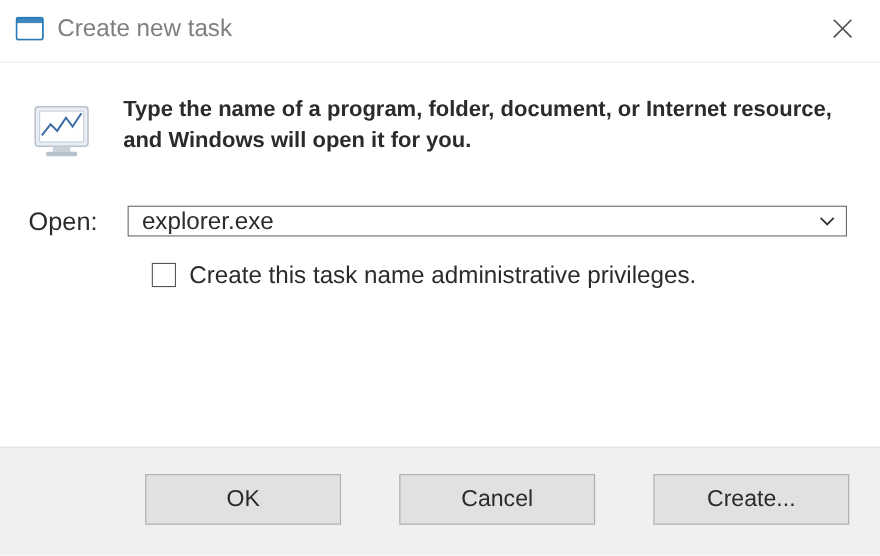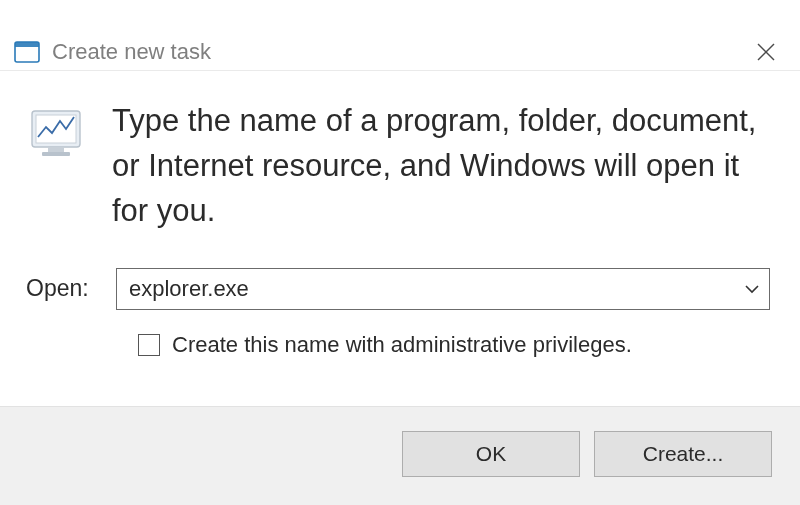--- a/index.html
+++ b/index.html
@@ -12,23 +12,22 @@
       height: 505px;
       font-family: "Segoe UI", Tahoma, sans-serif;
       background: #ffffff;
       color: #2b2b2b;
       overflow: hidden;
     }
     .titlebar {
       display: flex;
       align-items: center;
       justify-content: space-between;
-      padding: 10px 18px 2px 14px;
+      padding: 10px 18px 14px 14px;
       border-bottom: 1px solid #eaeaea;
-      margin-top: 26px;
     }
     .titlebar-left {
       display: flex;
       align-items: center;
       gap: 12px;
     }
     .title-icon {
       width: 26px;
       height: 24px;
       display: flex;
@@ -58,42 +57,42 @@
       gap: 22px;
       margin-bottom: 34px;
     }
     .run-icon {
       width: 64px;
       height: 64px;
       flex-shrink: 0;
       margin-top: 4px;
     }
     .instruction {
-      font-size: 31px;
+      font-size: 20px;
       line-height: 1.45;
       color: #2b2b2b;
-      font-weight: 400;
+      font-weight: 700;
     }
     .input-row {
       display: flex;
       align-items: center;
       gap: 12px;
       margin-bottom: 22px;
     }
     .open-label {
       font-size: 23px;
       width: 78px;
       color: #2b2b2b;
     }
     .combobox {
       flex: 1;
       display: flex;
       align-items: center;
       border: 1.5px solid #6b6b6b;
-      height: 42px;
+      height: 28px;
       background: #fff;
       position: relative;
     }
     .combobox input {
       border: none;
       outline: none;
       font-size: 22px;
       padding: 4px 12px;
       flex: 1;
       font-family: inherit;
@@ -143,20 +142,21 @@
       height: 46px;
       background: #e1e1e1;
       border: 1px solid #adadad;
       font-size: 21px;
       font-family: inherit;
       color: #2b2b2b;
       cursor: pointer;
       display: flex;
       align-items: center;
       justify-content: center;
+      margin-left: 39px;
     }
   </style>
 </head>
 <body>
 
 <div class="titlebar">
   <div class="titlebar-left">
     <span class="title-icon">
       <svg width="26" height="22" viewBox="0 0 26 22">
         <rect x="1" y="1" width="24" height="20" rx="2" fill="none" stroke="#2a7ab8" stroke-width="1.6"></rect>
@@ -195,20 +195,21 @@
       <span class="chevron">
         <svg width="16" height="10" viewBox="0 0 16 10">
           <polyline points="2,2 8,8 14,2" fill="none" stroke="#333" stroke-width="1.6"></polyline>
         </svg>
       </span>
     </div>
   </div>
 
   <div class="checkbox-row">
     <span class="checkbox"></span>
-    <span class="checkbox-label">Create this name with administrative privileges.</span>
+    <span class="checkbox-label">Create this task name administrative privileges.</span>
   </div>
 </div>
 
 <div class="footer">
   <button class="btn">OK</button>
+  <button class="btn">Cancel</button>
   <button class="btn">Create...</button>
 </div>
 
 </body></html>

